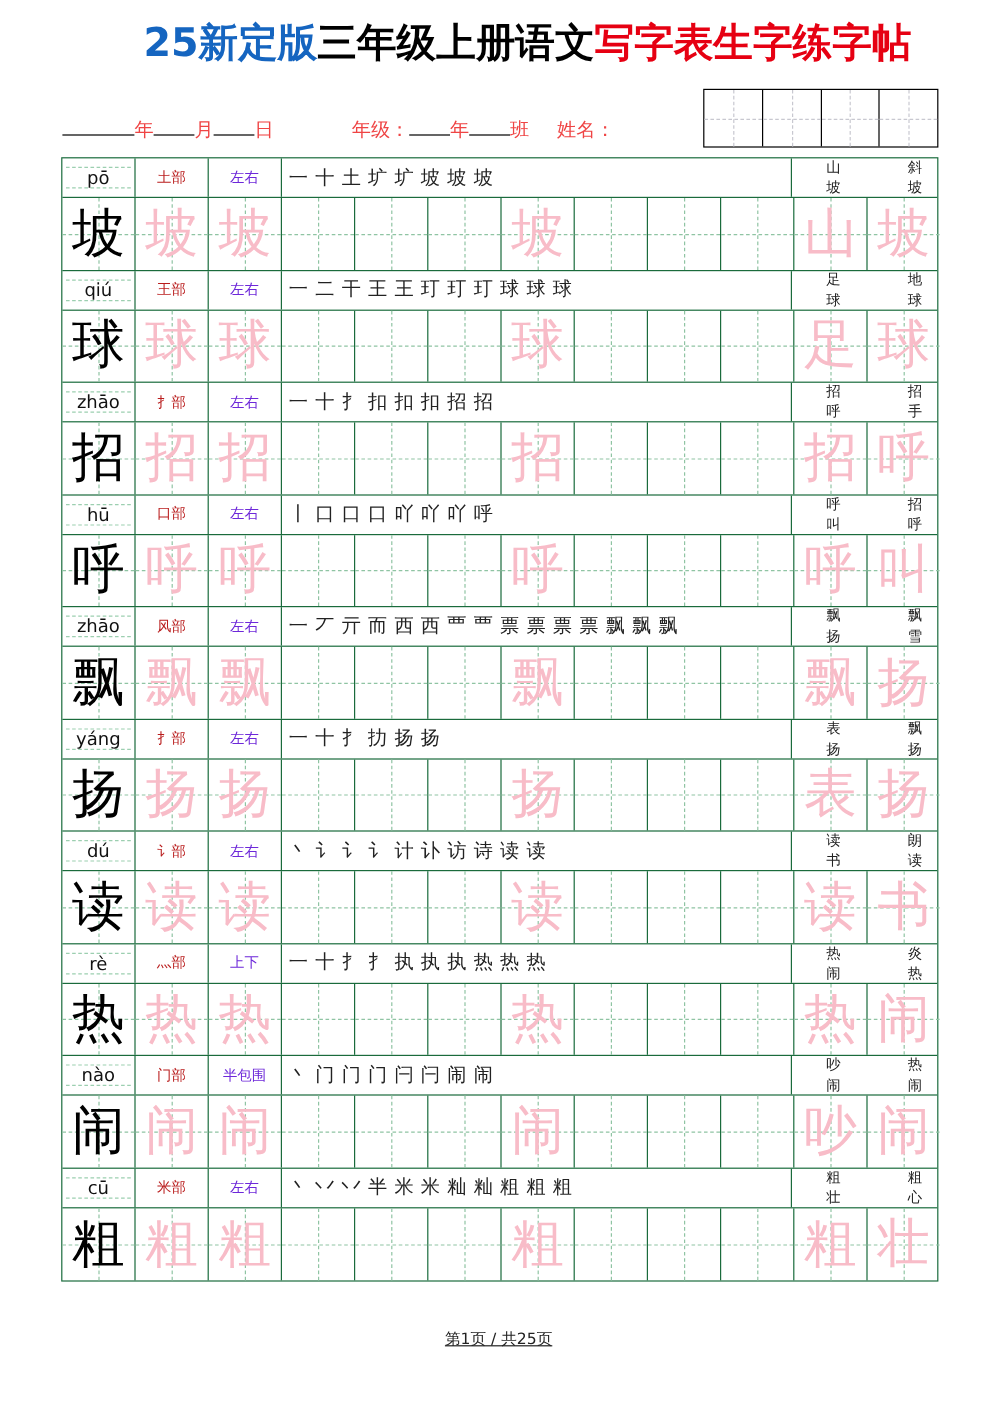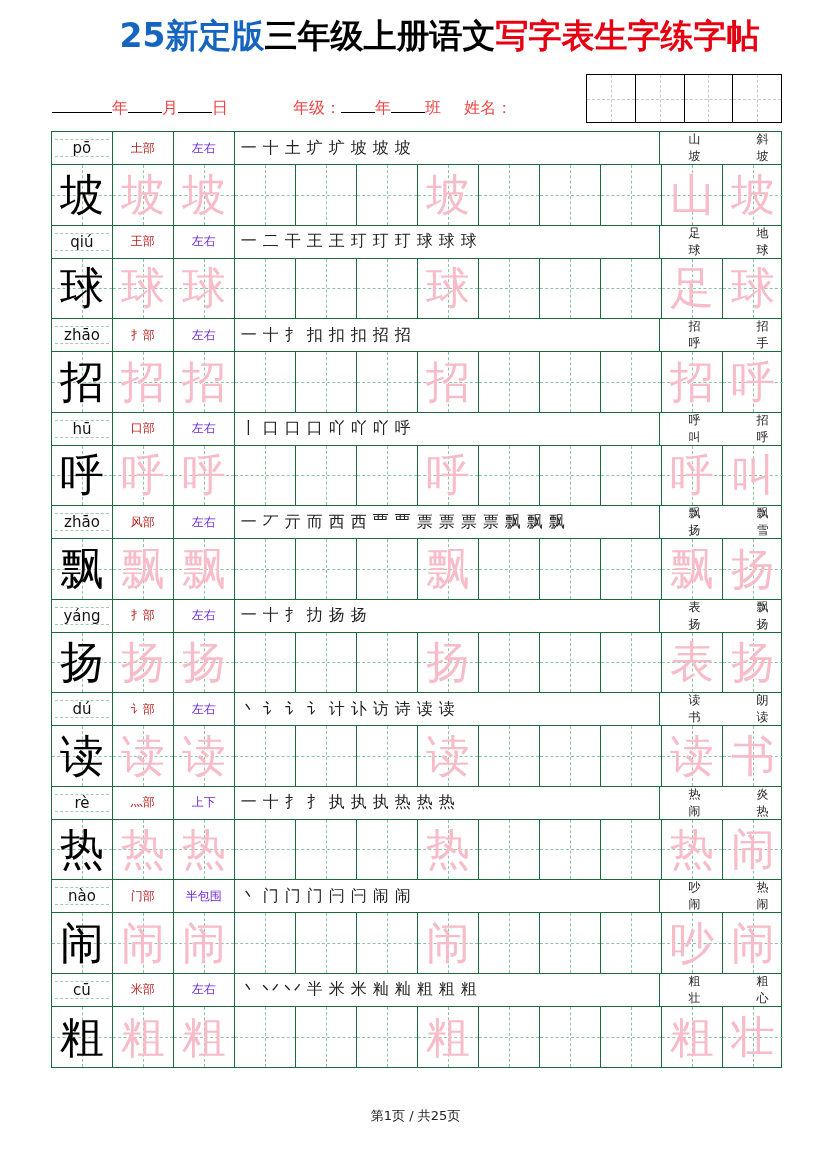--- a/index.html
+++ b/index.html
@@ -30,21 +30,21 @@
   .c-words span{margin:0 20px;padding-left:16px;}
   .gridrow{display:flex;height:60.5px;border-bottom:1.5px solid #1a6b3c;box-sizing:border-box;}
   .entry:last-child .gridrow{border-bottom:none;}
   .g{width:61px;flex:none;border-right:1.5px solid #1a6b3c;box-sizing:border-box;position:relative;display:flex;align-items:center;justify-content:center;font-family:"DejaVu Serif",serif;font-size:44px;}
   .g:last-child{border-right:none;width:60px;}
   .g::before{content:"";position:absolute;left:50%;top:0;bottom:0;border-left:1.5px dashed #8fc4a3;}
   .g::after{content:"";position:absolute;top:50%;left:0;right:0;border-top:1.5px dashed #8fc4a3;}
   .g .ch{position:relative;z-index:1;line-height:1;}
   .g.model .ch{color:#000;}
   .g.trace .ch{color:#f8bcc8;}
-  .footer{position:absolute;top:1107px;left:0;width:831px;text-align:center;font-size:13px;color:#222;font-family:"DejaVu Sans",sans-serif;}
+  .footer{position:absolute;top:1107px;left:0;width:831px;text-align:center;font-size:13px;color:#222;font-family:"DejaVu Sans",sans-serif;text-decoration:underline;}
 </style>
 </head>
 <body>
 
 <div class="title">
   <span class="t-blue">25新定版</span><span class="t-black">三年级上册语文</span><span class="t-red">写字表生字练字帖</span>
 </div>
 
 <div class="info">
   <span class="blank" style="width:60px"></span><span>年</span><span class="blank" style="width:34px"></span><span>月</span><span class="blank" style="width:34px"></span><span>日</span>

